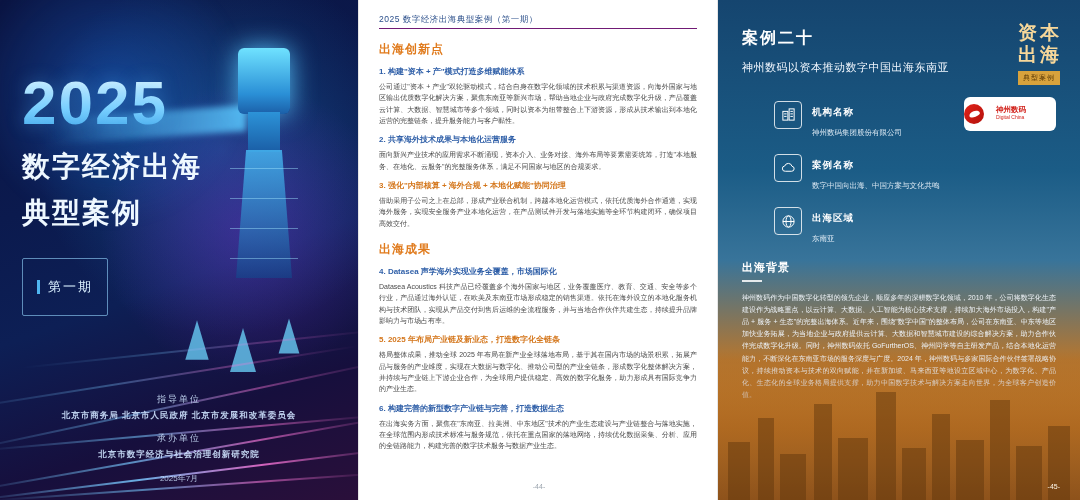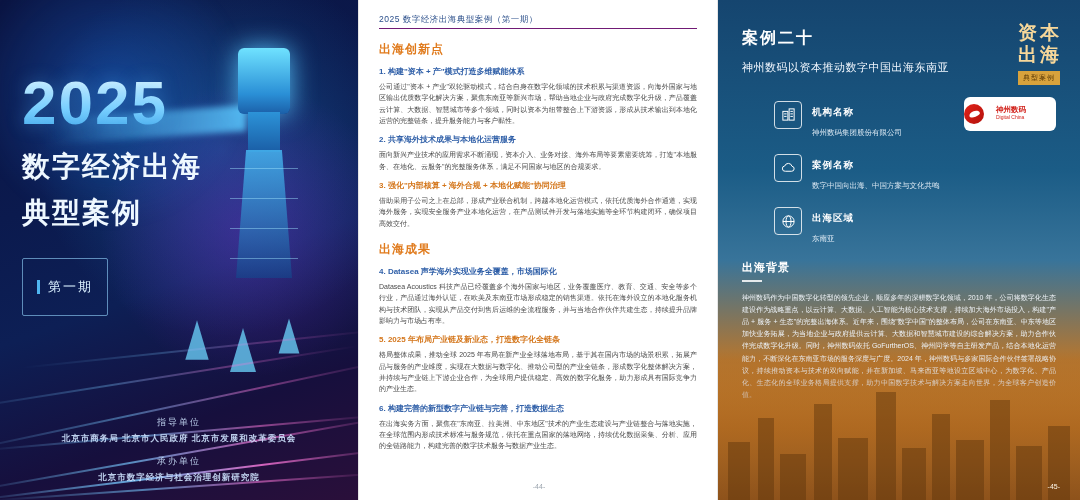--- a/index.html
+++ b/index.html
@@ -189,20 +189,21 @@
         <span class="bar"></span>
         <span>第一期</span>
       </div>
     </div>
 
     <div class="cover-foot">
       <div class="cf-label">指导单位</div>
       <div class="cf-org">北京市商务局 北京市人民政府 北京市发展和改革委员会</div>
       <div class="cf-label" style="margin-top:10px">承办单位</div>
       <div class="cf-org">北京市数字经济与社会治理创新研究院</div>
+      <div class="cf-date">2025年7月</div>
     </div>
   </section>
 
   <section class="mid">
     <div class="mid-head">2025 数字经济出海典型案例（第一期）</div>
 
     <div class="sec-title">出海创新点</div>
 
     <div class="sub-h">1. 构建"资本 + 产"模式打造多维赋能体系</div>
     <div class="para">公司通过"资本 + 产业"双轮驱动模式，结合自身在数字化领域的技术积累与渠道资源，向海外国家与地区输出优质数字化解决方案，聚焦东南亚等新兴市场，帮助当地企业与政府完成数字化升级，产品覆盖云计算、大数据、智慧城市等多个领域，同时以资本为纽带整合上下游资源，形成从技术输出到本地化运营的完整链条，提升服务能力与客户黏性。</div>

